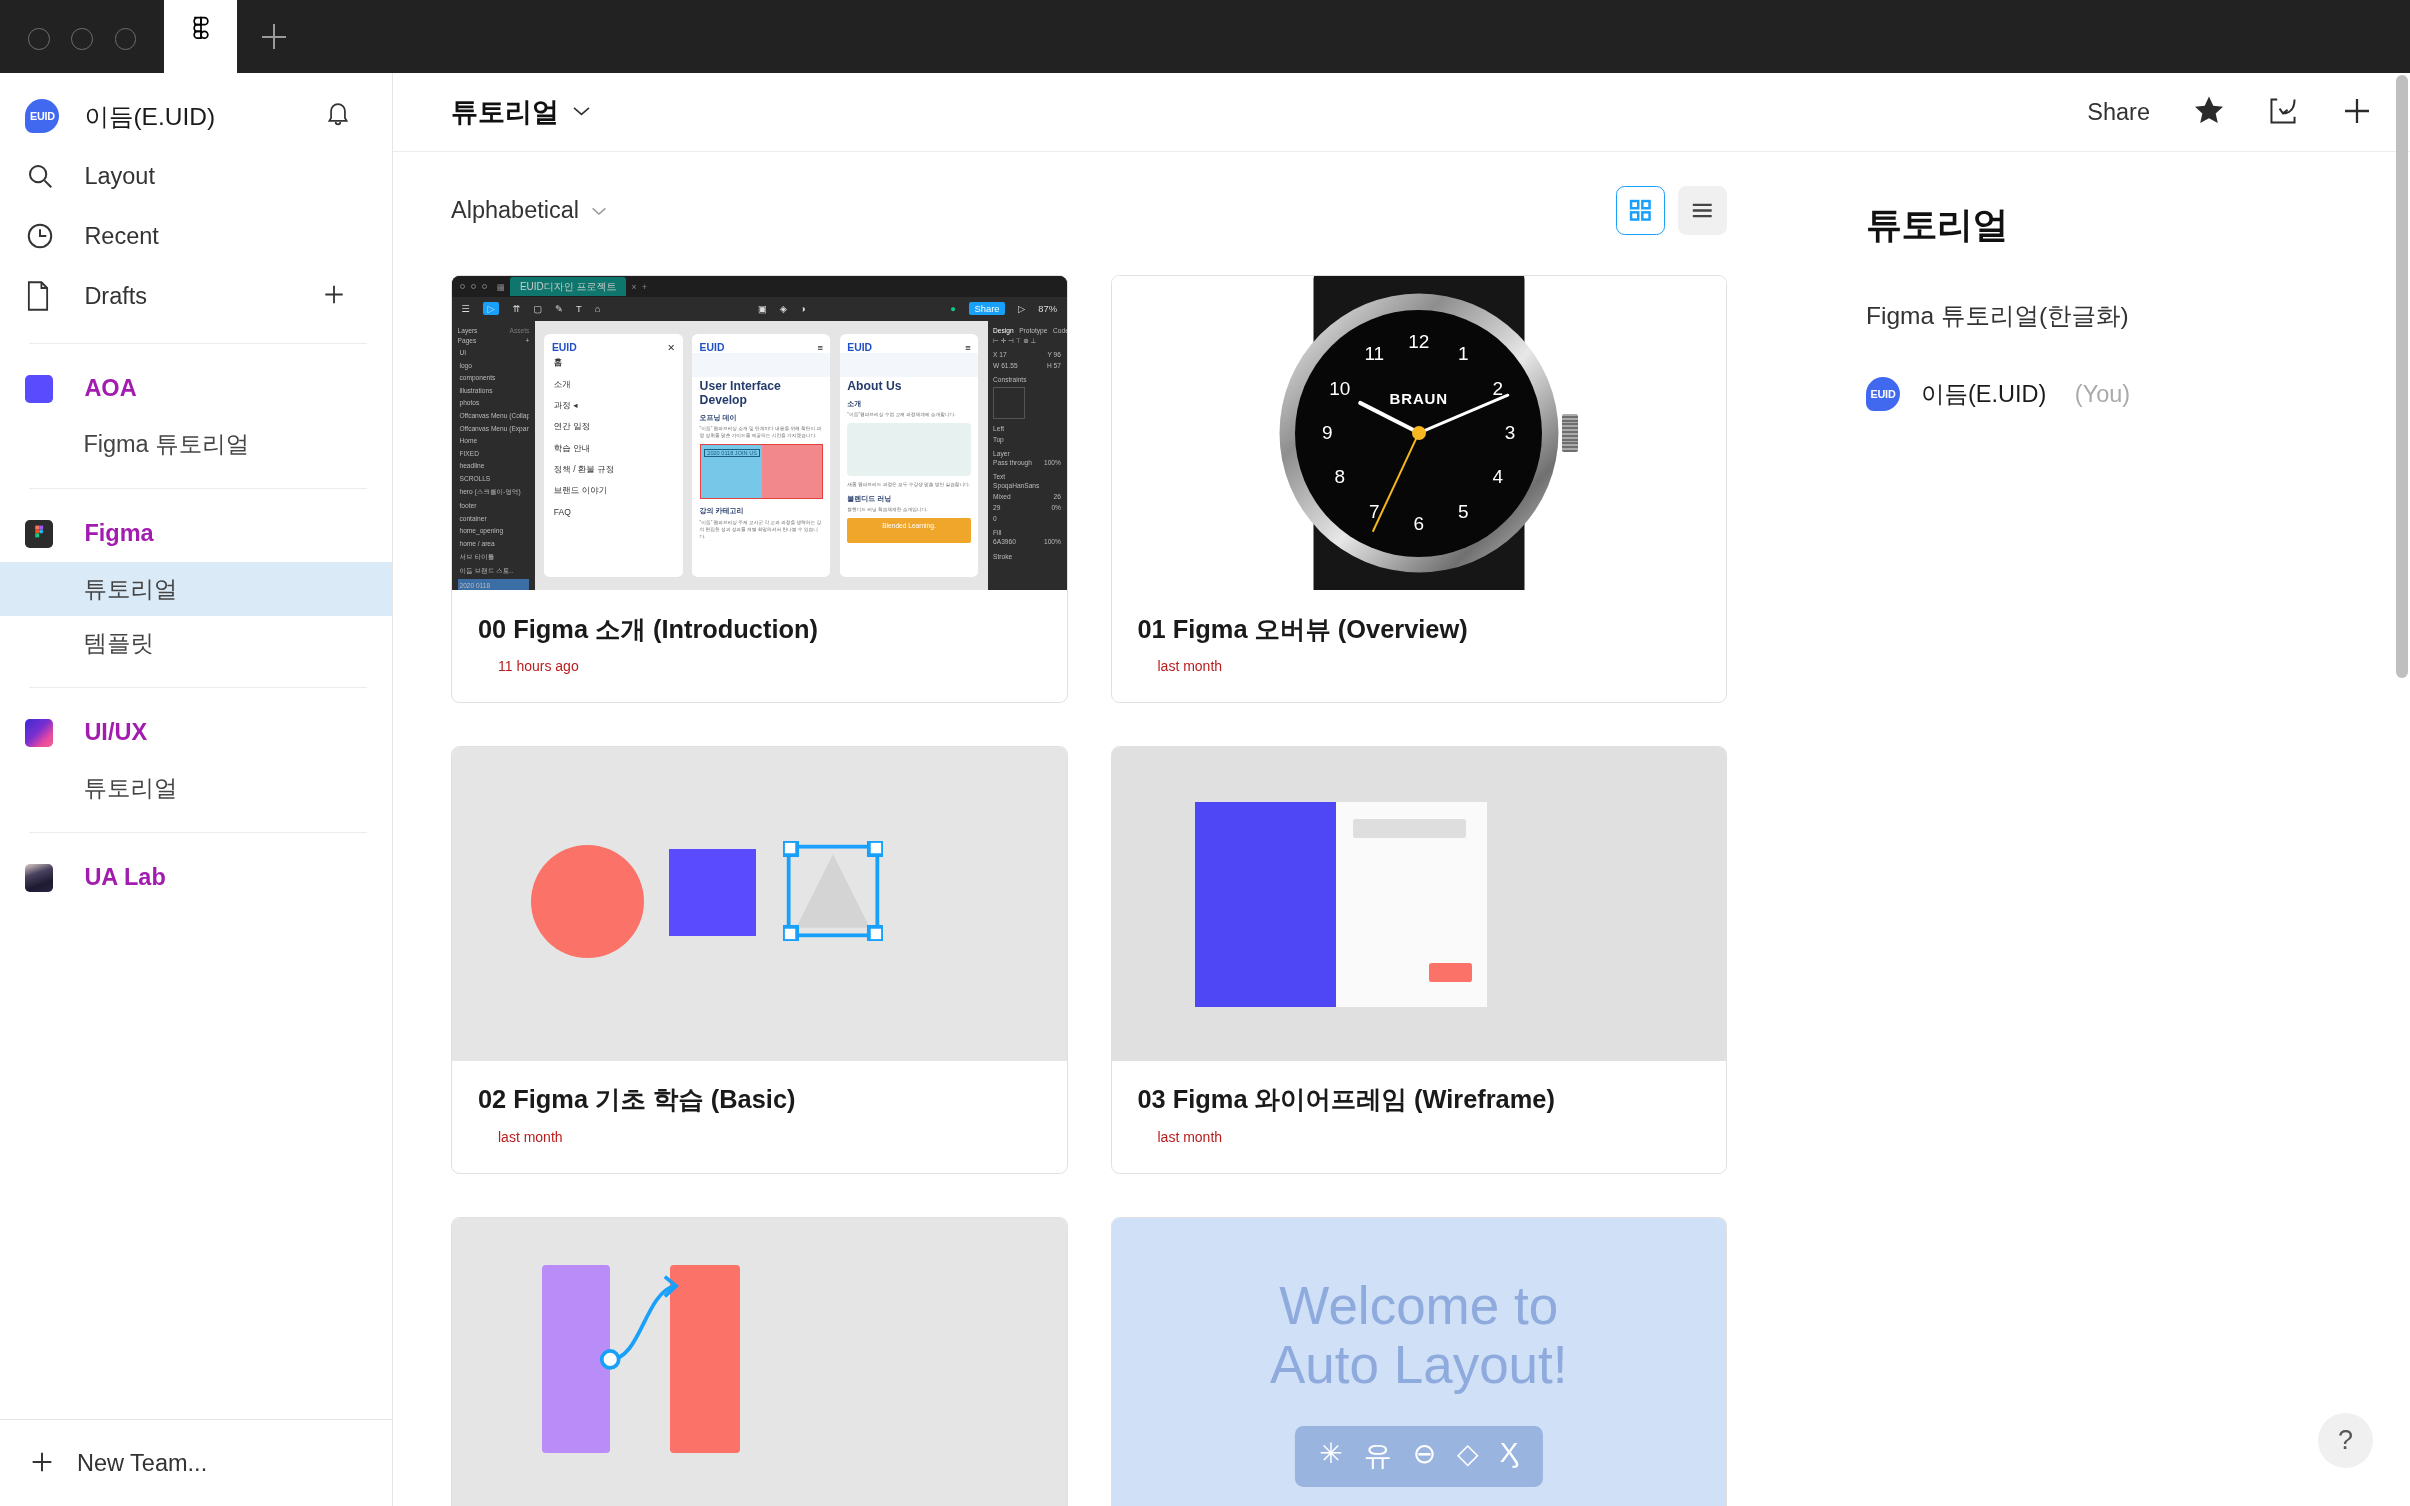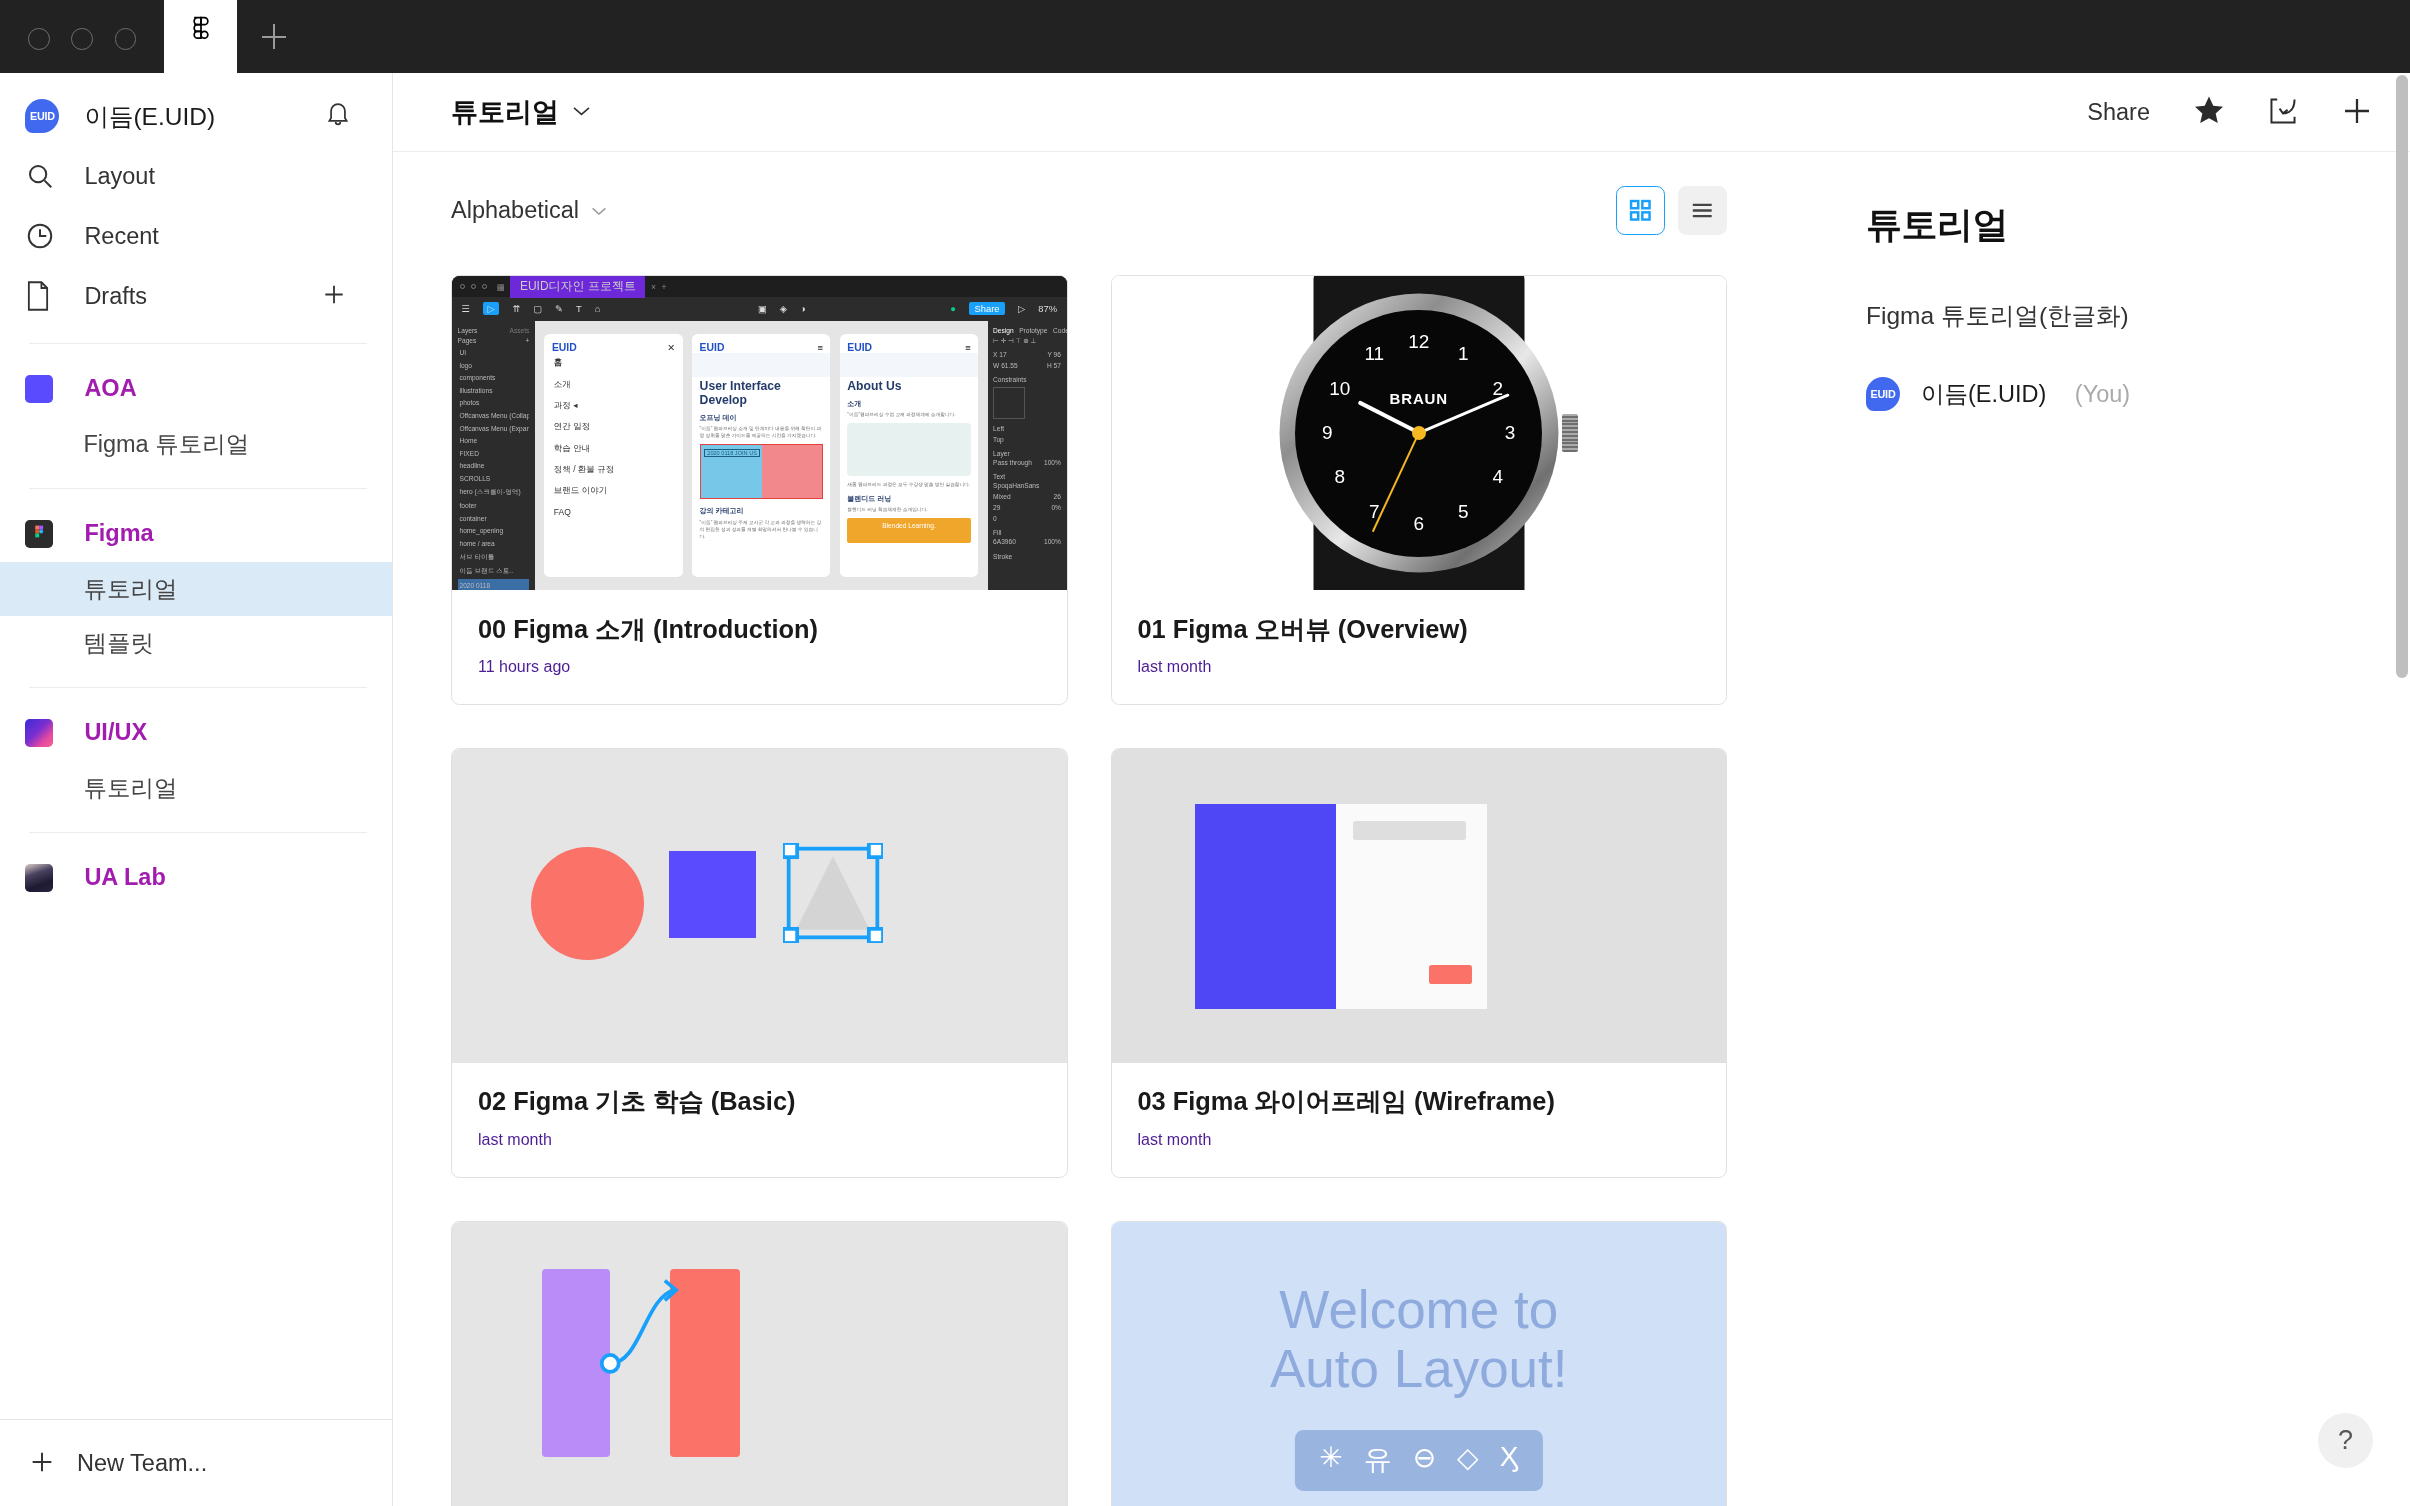--- a/index.html
+++ b/index.html
@@ -136,21 +136,21 @@
   .card {
     border: 0.9px solid #e0e0e0; border-radius: 8.5px; overflow: hidden;
     background: #fff; cursor: pointer;
   }
   .thumb { height: 314px; overflow: hidden; position: relative; }
   .card-meta { padding: 22.6px 26px 28px 26px; }
   .card-title {
     font-size: 25.4px; font-weight: 700; color: #1a1a1a; margin-bottom: 11.3px;
     white-space: nowrap; overflow: hidden; text-overflow: ellipsis;
   }
-  .card-time { font-size: 16px; color: #4c1d95; }
+  .card-time { font-size: 14px; color: #b91c1c; margin-left: 20px; }
 
   
   .info {
     width: 603px; padding: 49px 0 0 58px; flex-shrink: 0;
   }
   .info h1 { font-size: 36px; font-weight: 700; color: #111; letter-spacing: -0.5px; }
   .info .desc { font-size: 24.5px; color: #333; margin-top: 49px; }
   .info h2 { font-size: 26px; font-weight: 700; color: #111; margin-top: 53px; }
   .contributor {
     display: flex; align-items: center; gap: 21px; margin-top: 45px;
@@ -230,21 +230,21 @@
   .wcrown {
     position: absolute; right: 15px; top: 50%; transform: translateY(-50%);
     width: 16px; height: 38px;
     background: repeating-linear-gradient(to bottom,#aaa 0 1.9px,#6e6e6e 1.9px 3.8px);
     border-radius: 1.9px;
   }
   
   .ed { width: 100%; height: 100%; background: #2c2c2c; position: relative; }
   .ed-tabbar { height: 21px; background: #1e1e1e; display: flex; align-items: center; padding: 0 7.5px; gap: 5.6px;}
   .ed-dot { width: 5.6px; height: 5.6px; border-radius: 50%; border: 0.9px solid #777; }
-  .ed-tab { background: #6d28d9; color: #ccc; font-size: 12px; padding: 2.8px 9.4px; border-radius: 2.8px 2.8px 0 0;}
+  .ed-tab { background: #0f766e; color: #ccc; font-size: 10px; padding: 2.8px 9.4px; border-radius: 2.8px 2.8px 0 0;}
   .ed-toolbar { height: 24.5px; background: #2c2c2c; display: flex; align-items: center; gap: 13px; padding: 0 9.4px; color: #ddd; font-size: 9.4px; border-bottom: 0.9px solid #1e1e1e;}
   .ed-body { position: absolute; top: 45px; left: 0; right: 0; bottom: 0; display: flex; }
   .ed-left { width: 83px; background: #2c2c2c; padding: 5.6px; font-size: 6.6px; color: #bbb; }
   .ed-left .li { padding: 2.8px 1.9px; white-space: nowrap; overflow: hidden;}
   .ed-left .li.sel { background: #3b6ea5; }
   .ed-canvas { flex: 1; background: #e5e5e5; display: flex; gap: 9.4px; padding: 13px 9.4px; overflow: hidden;}
   .ed-right { width: 79px; background: #2c2c2c; padding: 5.6px; font-size: 6.6px; color: #bbb;}
   .ed-right .rr { display: flex; justify-content: space-between; padding: 1.9px 0; }
   .frame { background: #ffffff; border-radius: 5.6px; flex: 1; overflow: hidden; position: relative; font-size: 6.6px;}
   .brand { color: #2050c8; font-weight: 700; font-size: 10.4px; padding: 7.5px 7.5px 0 7.5px;}

